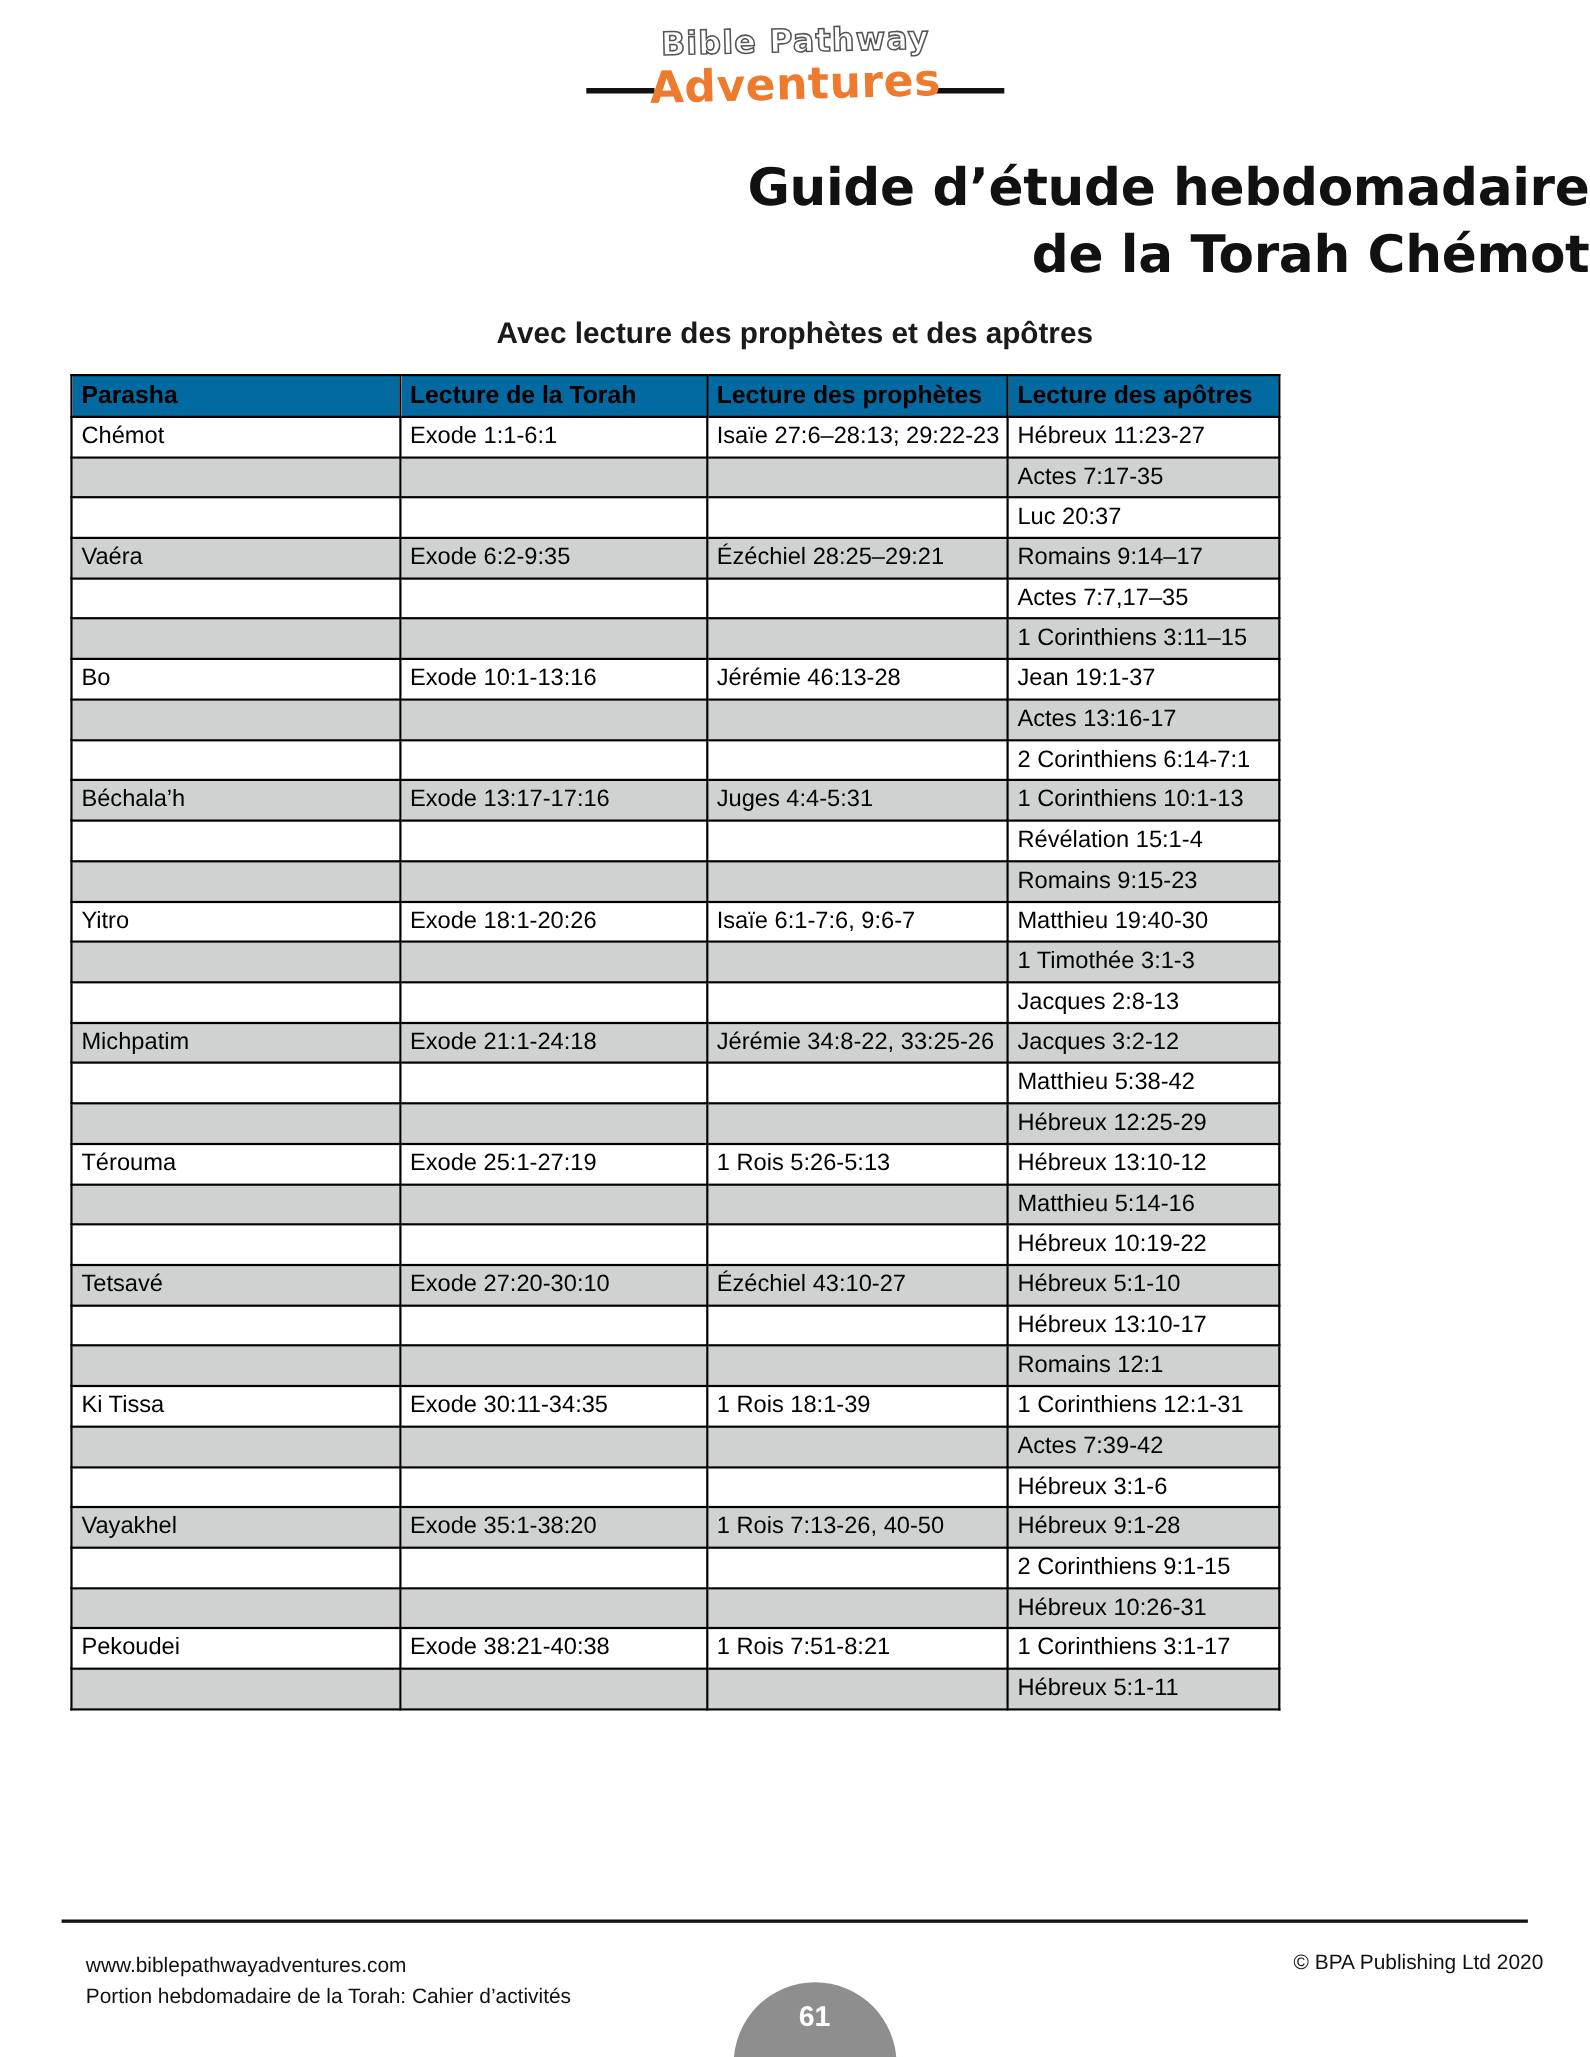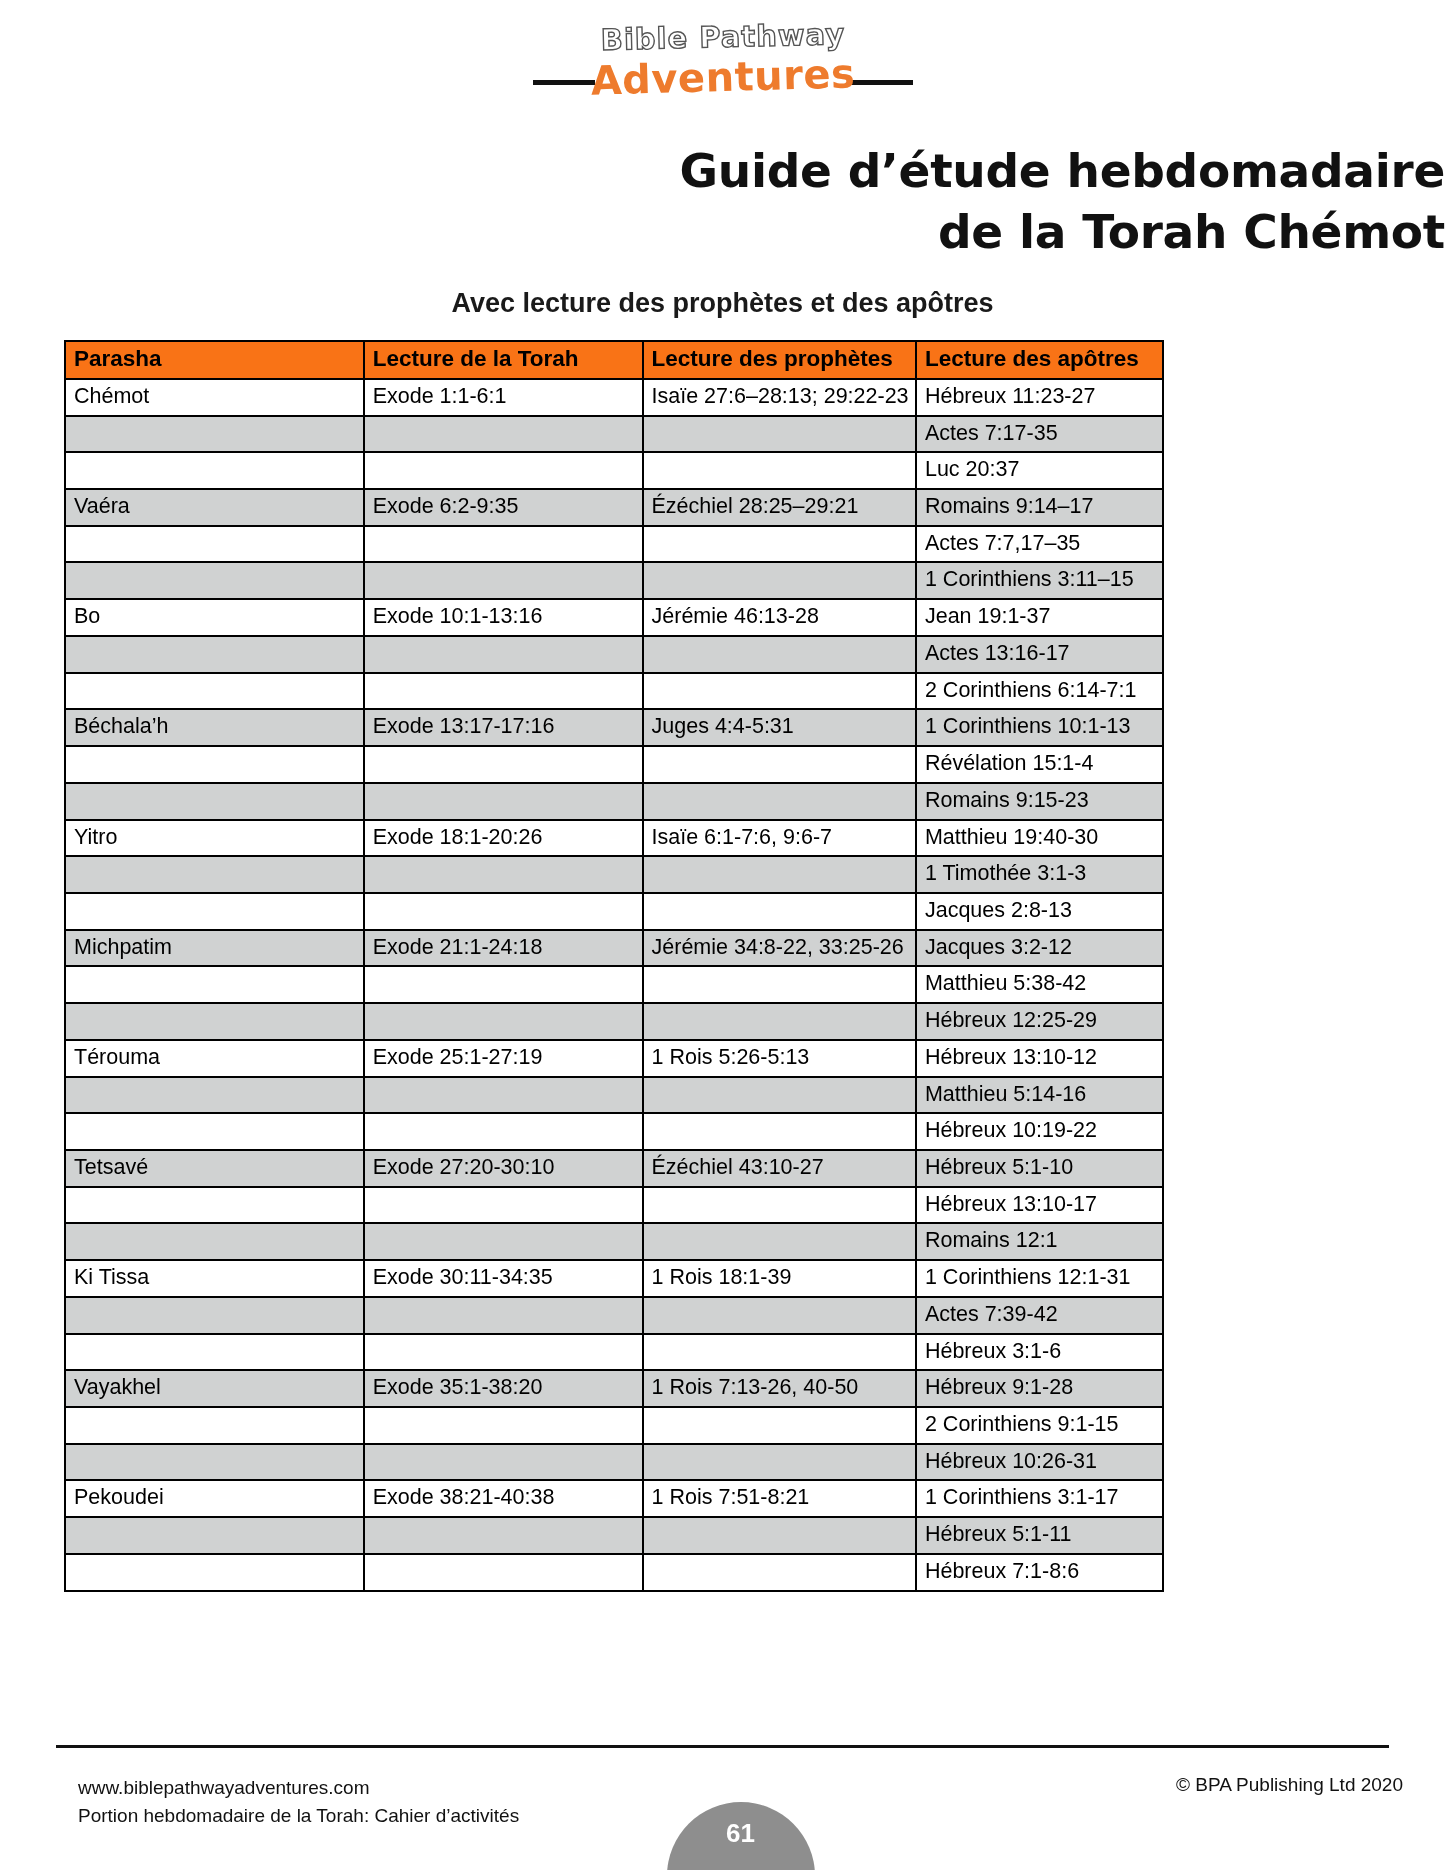--- a/index.html
+++ b/index.html
@@ -86,21 +86,21 @@
     height: 31px;
     vertical-align: middle;
     white-space: nowrap;
     overflow: hidden;
     line-height: 1.15;
   }
   table.schedule th {
     font-weight: 700;
     font-size: 22.5px;
     text-align: left;
-    background: #f97316;
+    background: #0369a1;
     height: 34px;
   }
   td.shade, tr.shade > td { background: #d0d2d2; }
   td.plain { background: #ffffff; }
 
   
   .footer-rule {
     position: absolute; left: 56px; top: 1745px;
     width: 1333px; height: 3px; background: #111;
   }
@@ -350,26 +350,20 @@
             <td class="plain">Exode 38:21-40:38</td>
             <td class="plain">1 Rois 7:51-8:21</td>
             <td class="plain">1 Corinthiens 3:1-17</td>
           </tr>
           <tr>
             <td class="shade"></td>
             <td class="shade"></td>
             <td class="shade"></td>
             <td class="shade">Hébreux 5:1-11</td>
           </tr>
-          <tr>
-            <td class="plain"></td>
-            <td class="plain"></td>
-            <td class="plain"></td>
-            <td class="plain">Hébreux 7:1-8:6</td>
-          </tr>
         </tbody>
     </table>
   </div>
 
   <div class="footer-rule"></div>
   <div class="footer">
     <div class="footer-left">
       <div>www.biblepathwayadventures.com</div>
       <div>Portion hebdomadaire de la Torah: Cahier d’activités</div>
     </div>

